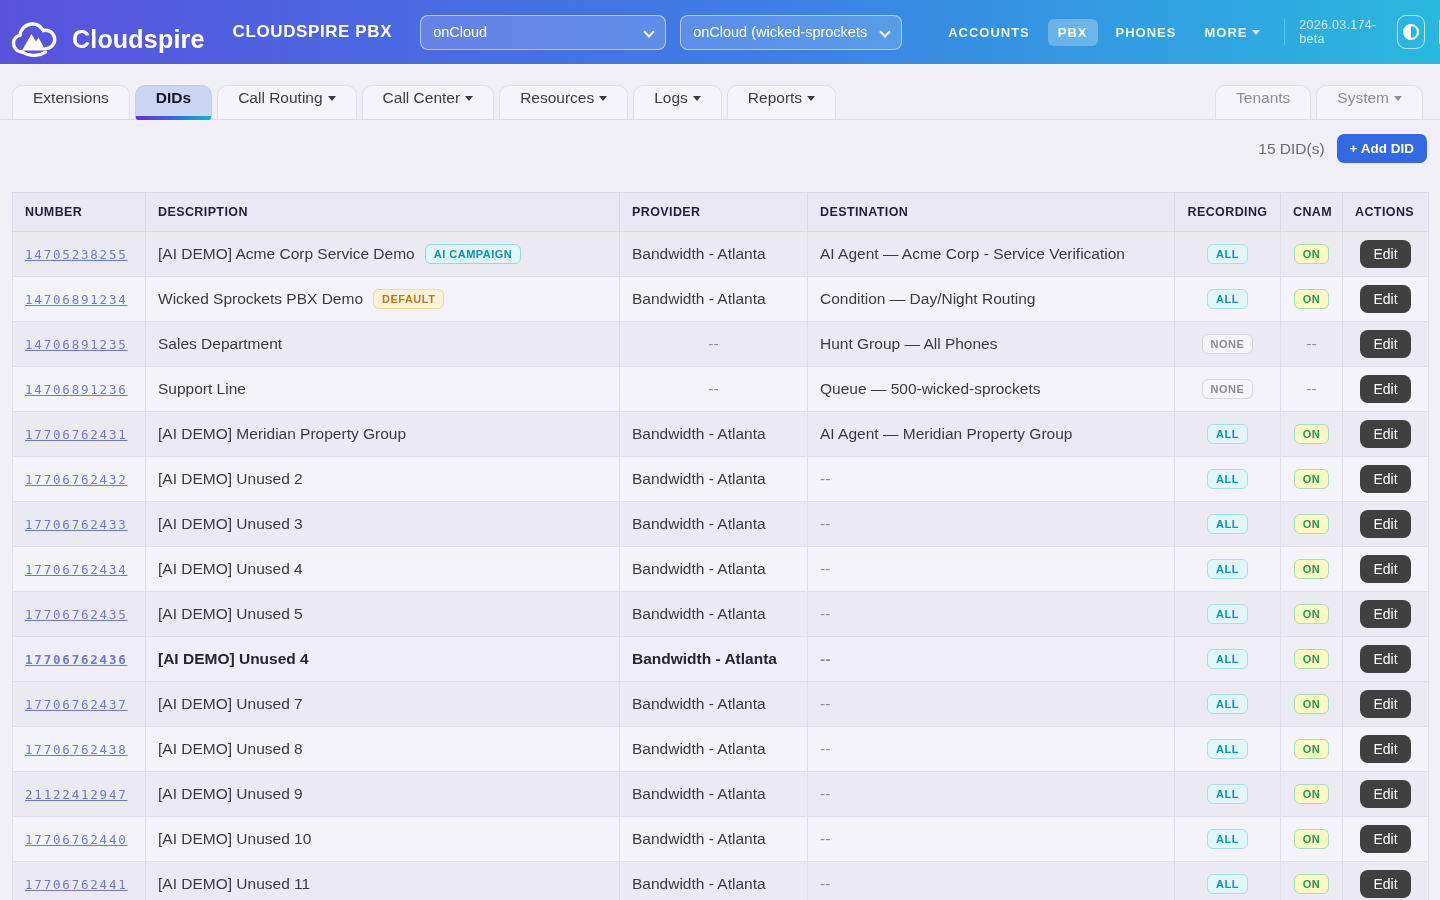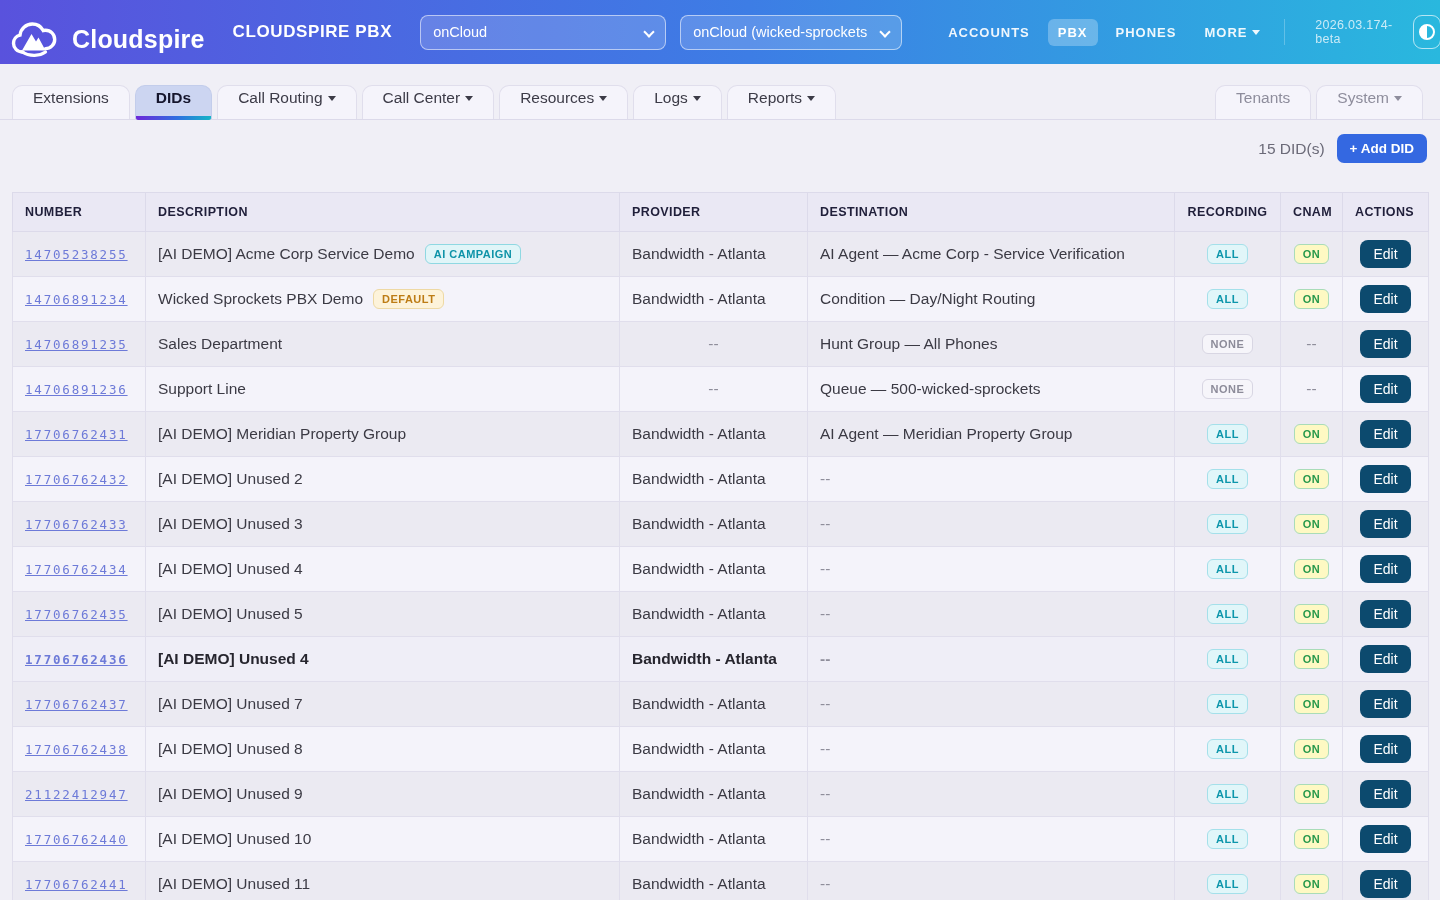--- a/index.html
+++ b/index.html
@@ -53,21 +53,21 @@
     color:rgba(255,255,255,0.92);
     padding:6px 10px; cursor:pointer; white-space:nowrap;
   }
   .nav-link.active { background:rgba(255,255,255,0.27); border-radius:6px; color:#fff; }
   .caret-down {
     display:inline-block; width:0; height:0; margin-left:5px; vertical-align:2px;
     border-left:4px solid transparent; border-right:4px solid transparent;
     border-top:5px solid currentColor;
   }
   .nav-right { margin-left:auto; display:flex; align-items:center; gap:14px; }
-  .version { font-size:12.5px; color:rgba(255,255,255,0.75); letter-spacing:0.3px;margin-left:16px; }
+  .version { font-size:12.5px; color:rgba(255,255,255,0.75); letter-spacing:0.3px; }
   .theme-btn {
     width:34px; height:34px; border:1px solid rgba(255,255,255,0.65);
     border-radius:9px; background:transparent;
     display:flex; align-items:center; justify-content:center; cursor:pointer;
   }
   .contrast-circle {
     width:16px; height:16px; border:2px solid #fff; border-radius:50%;
     background:linear-gradient(90deg,#fff 0 50%, transparent 50% 100%);
   }
   .home-btn {
@@ -155,21 +155,21 @@
     padding:3px 8px; border-radius:6px; border:1px solid transparent;
     vertical-align:1px; white-space:nowrap;
   }
   .badge-ai      { color:#0e93a8; background:#e0f5f8; border-color:#8fd8e2; }
   .badge-default { color:#bd7c15; background:#fdf3da; border-color:#eed9a4; }
   .badge-all     { color:#0d96ab; background:#e1f6f9; border-color:#a4e0ea; }
   .badge-on      { color:#27984c; background:#fef9c3; border-color:#a9dcb8; }
   .badge-none    { color:#8c8b99; background:#f6f5fa; border-color:#d8d6e3; }
 
   .edit-btn {
-    background:#0c4a6e; border:none; border-radius:8px;
+    background:#404040; border:none; border-radius:8px;
     color:#fff; font-family:"Liberation Sans", sans-serif;
     font-size:14px; padding:6px 13px; cursor:pointer;
   }
 </style>
 </head>
 <body>
 
 <header class="navbar">
   <div class="brand">
     <span style="display:flex;">

